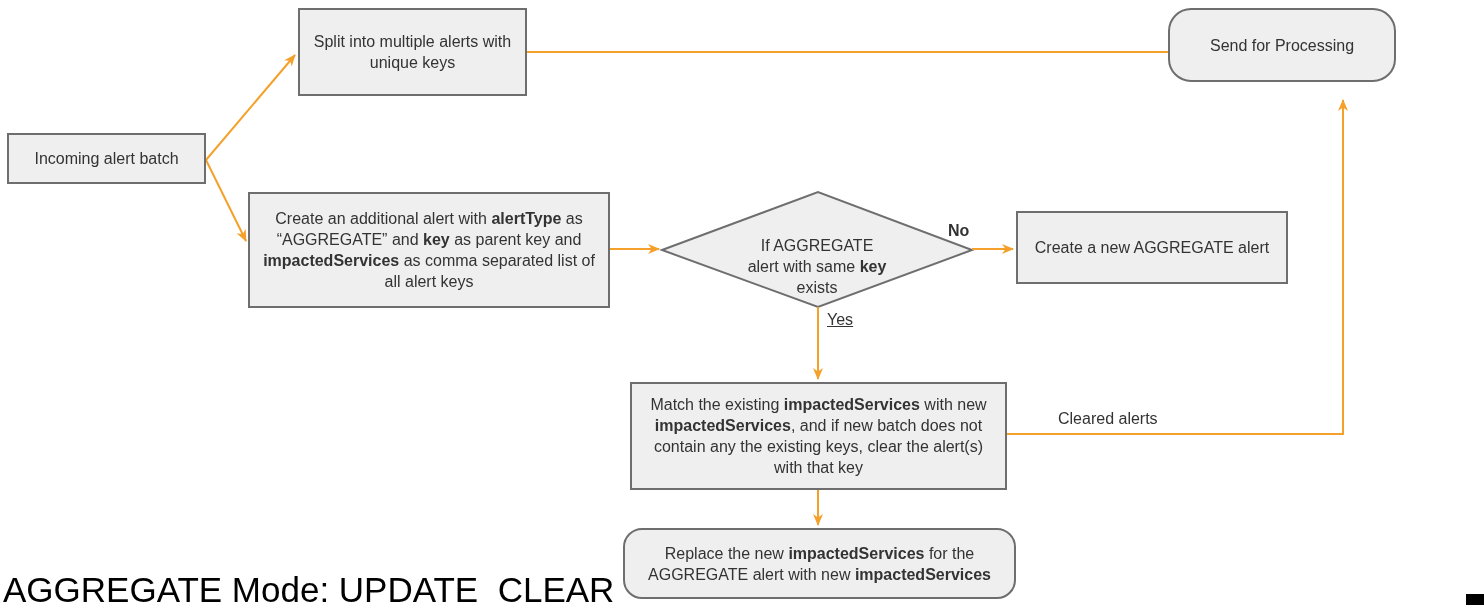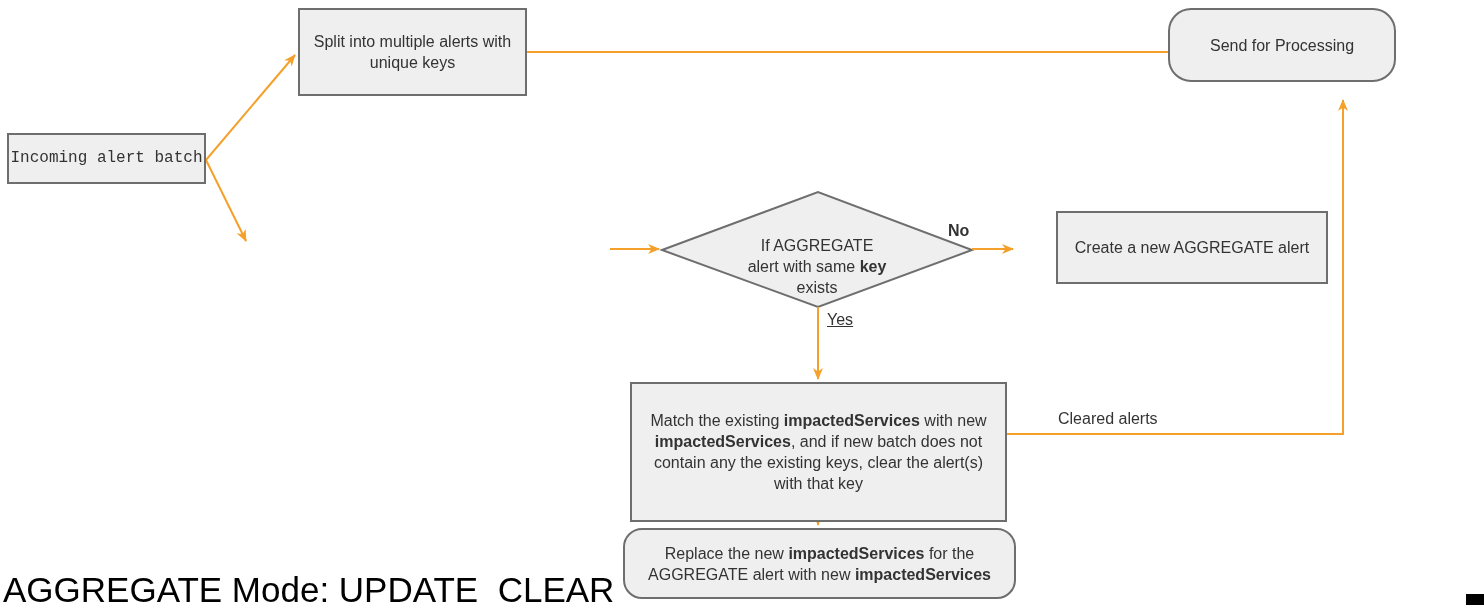--- a/index.html
+++ b/index.html
@@ -43,42 +43,45 @@
     <line x1="206" y1="160" x2="295" y2="55" stroke="#F5A02A" stroke-width="2" marker-end="url(#ah)"></line>
     <line x1="206" y1="160" x2="246" y2="241" stroke="#F5A02A" stroke-width="2" marker-end="url(#ah)"></line>
     <line x1="527" y1="52" x2="1227" y2="52" stroke="#F5A02A" stroke-width="2" marker-end="url(#ah)"></line>
     <line x1="610" y1="249" x2="659" y2="249" stroke="#F5A02A" stroke-width="2" marker-end="url(#ah)"></line>
     <line x1="972" y1="249" x2="1013" y2="249" stroke="#F5A02A" stroke-width="2" marker-end="url(#ah)"></line>
     <line x1="818" y1="307" x2="818" y2="379" stroke="#F5A02A" stroke-width="2" marker-end="url(#ah)"></line>
     <line x1="818" y1="490" x2="818" y2="525" stroke="#F5A02A" stroke-width="2" marker-end="url(#ah)"></line>
     <polyline points="1006,434 1343,434 1343,100" fill="none" stroke="#F5A02A" stroke-width="2" marker-end="url(#ah)"></polyline>
   </svg>
 
-  <div class="node" style="left:7px; top:133px; width:199px; height:51px;font-family:Liberation Mono, monospace;">
+  <div class="node" style="left:7px; top:133px; width:199px; height:51px;">
     <span class="txt">Incoming alert batch</span>
   </div>
 
   <div class="node" style="left:298px; top:8px; width:229px; height:88px; padding:0 0;">
     <span class="txt">Split into multiple alerts with unique keys</span>
   </div>
 
   <div class="node" style="left:1168px; top:8px; width:228px; height:74px;border-radius:23px;">
     <span class="txt">Send for Processing</span>
   </div>
 
+  <div class="node" style="left:248px; top:192px; width:362px; height:116px; padding:0 10px;">
+    <span class="txt"><span>Create an additional alert with </span><b>alertType</b><span> as “AGGREGATE” and </span><b>key</b><span> as parent key and </span><b>impactedServices</b><span> as comma separated list of all alert keys</span></span>
+  </div>
 
   <div class="dtext" style="left:747px; top:200px; width:140px; height:98px;">
     <span class="txt"><span>If AGGREGATE alert with same </span><b>key</b><span> exists</span></span>
   </div>
 
-  <div class="node" style="left:1016px; top:211px; width:272px; height:73px;margin-left:40px;">
+  <div class="node" style="left:1016px; top:211px; width:272px; height:73px;">
     <span class="txt">Create a new AGGREGATE alert</span>
   </div>
 
-  <div class="node" style="left:630px; top:382px; width:377px; height:140px; padding:0 10px;">
+  <div class="node" style="left:630px; top:382px; width:377px; height:108px; padding:0 10px;">
     <span class="txt"><span>Match the existing </span><b>impactedServices</b><span> with new </span><b>impactedServices</b><span>, and if new batch does not contain any the existing keys, clear the alert(s) with that key</span></span>
   </div>
 
   <div class="node" style="left:623px; top:528px; width:393px; height:71px; padding:0 8px;border-radius:19px;">
     <span class="txt"><span>Replace the new </span><b>impactedServices</b><span> for the AGGREGATE alert with new </span><b>impactedServices</b></span>
   </div>
 
   <div class="edge-label" style="left:948px; top:222px;font-weight:bold;">No</div>
   <div class="edge-label" style="left:827px; top:311px;text-decoration:underline;">Yes</div>
   <div class="edge-label" style="left:1058px; top:410px;">Cleared alerts</div>

